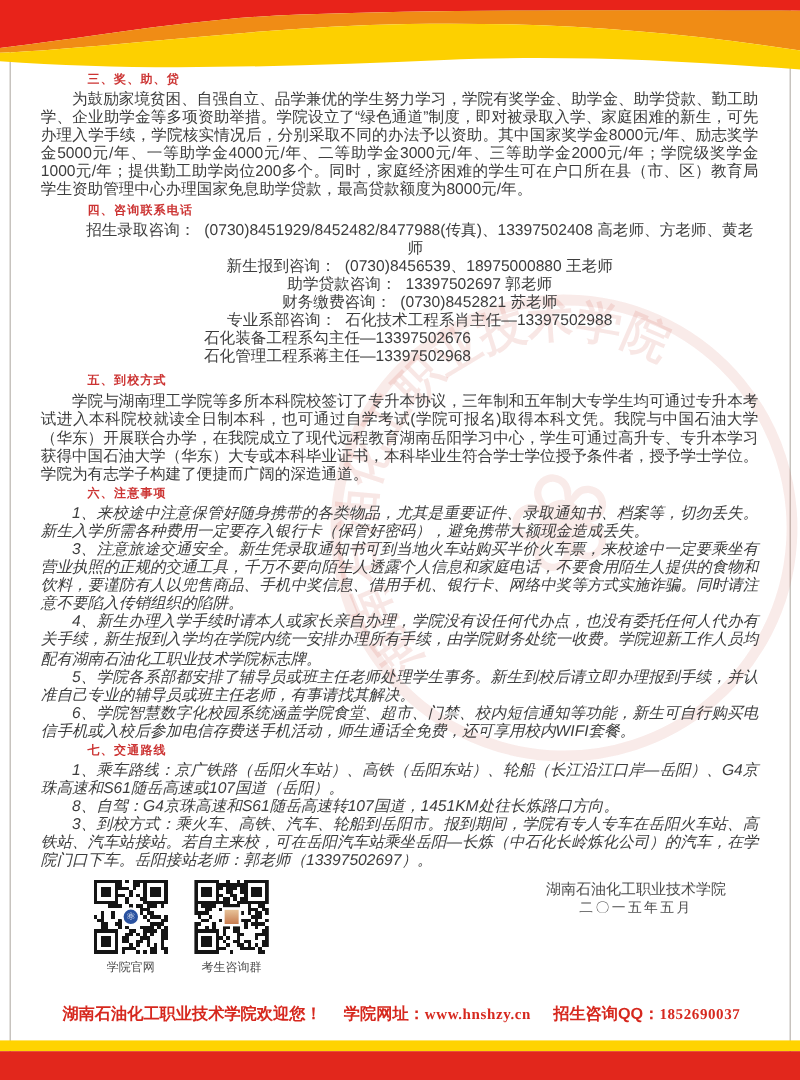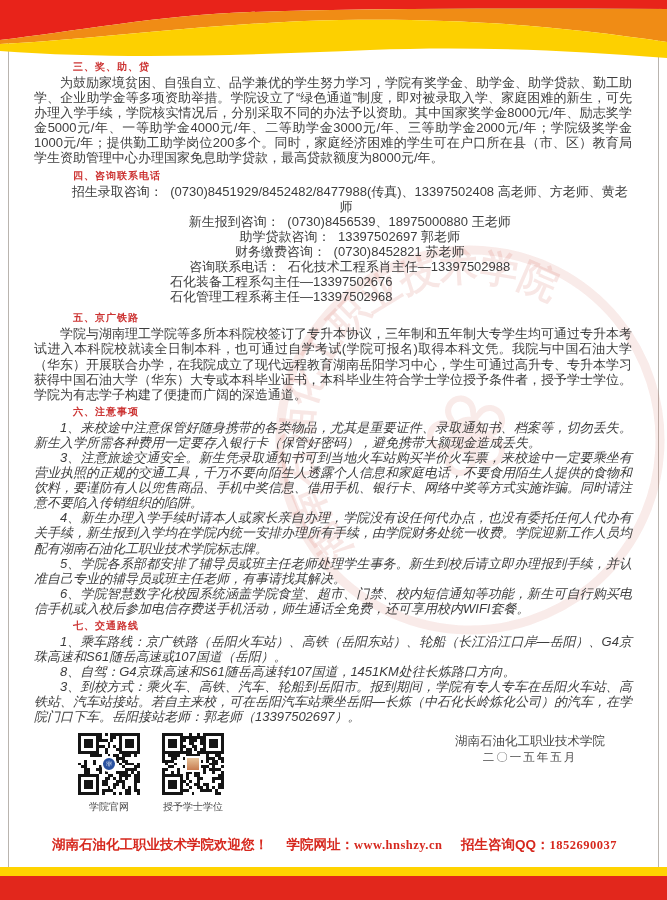--- a/index.html
+++ b/index.html
@@ -77,26 +77,26 @@
   <div class="c-row">
     <span class="c-label">新生报到咨询：</span><span>(0730)8456539、18975000880 王老师</span>
   </div>
   <div class="c-row">
     <span class="c-label">助学贷款咨询：</span><span>13397502697 郭老师</span>
   </div>
   <div class="c-row">
     <span class="c-label">财务缴费咨询：</span><span>(0730)8452821 苏老师</span>
   </div>
   <div class="c-row">
-    <span class="c-label">咨询联系电话：</span><span>石化技术工程系肖主任—13397502988</span>
+    <span class="c-label">专业系部咨询：</span><span>石化技术工程系肖主任—13397502988</span>
   </div>
   <div class="c-cont">石化装备工程系勾主任—13397502676</div>
   <div class="c-cont">石化管理工程系蒋主任—13397502968</div>
 
-  <div class="sec-h mt5">五、京广铁路</div>
+  <div class="sec-h mt5">五、到校方式</div>
   <p class="para" style="margin:0">学院与湖南理工学院等多所本科院校签订了专升本协议，三年制和五年制大专学生均可通过专升本考试进入本科院校就读全日制本科，也可通过自学考试(学院可报名)取得本科文凭。我院与中国石油大学（华东）开展联合办学，在我院成立了现代远程教育湖南岳阳学习中心，学生可通过高升专、专升本学习获得中国石油大学（华东）大专或本科毕业证书，本科毕业生符合学士学位授予条件者，授予学士学位。学院为有志学子构建了便捷而广阔的深造通道。</p>
 
   <div class="sec-h mt1">六、注意事项</div>
   <div class="item">1、来校途中注意保管好随身携带的各类物品，尤其是重要证件、录取通知书、档案等，切勿丢失。新生入学所需各种费用一定要存入银行卡（保管好密码），避免携带大额现金造成丢失。</div>
   <div class="item">3、注意旅途交通安全。新生凭录取通知书可到当地火车站购买半价火车票，来校途中一定要乘坐有营业执照的正规的交通工具，千万不要向陌生人透露个人信息和家庭电话，不要食用陌生人提供的食物和饮料，要谨防有人以兜售商品、手机中奖信息、借用手机、银行卡、网络中奖等方式实施诈骗。同时请注意不要陷入传销组织的陷阱。</div>
   <div class="item">4、新生办理入学手续时请本人或家长亲自办理，学院没有设任何代办点，也没有委托任何人代办有关手续，新生报到入学均在学院内统一安排办理所有手续，由学院财务处统一收费。学院迎新工作人员均配有湖南石油化工职业技术学院标志牌。</div>
   <div class="item">5、学院各系部都安排了辅导员或班主任老师处理学生事务。新生到校后请立即办理报到手续，并认准自己专业的辅导员或班主任老师，有事请找其解决。</div>
   <div class="item">6、学院智慧数字化校园系统涵盖学院食堂、超市、门禁、校内短信通知等功能，新生可自行购买电信手机或入校后参加电信存费送手机活动，师生通话全免费，还可享用校内WIFI套餐。</div>
 
   <div class="sec-h mt1">七、交通路线</div>
@@ -380,21 +380,21 @@
             <rect x="2" y="2" width="3" height="3"></rect>
             <rect x="14" y="0" width="7" height="7"></rect>
             <rect fill="#fff" x="15" y="1" width="5" height="5"></rect>
             <rect x="16" y="2" width="3" height="3"></rect>
             <rect x="0" y="14" width="7" height="7"></rect>
             <rect fill="#fff" x="1" y="15" width="5" height="5"></rect>
             <rect x="2" y="16" width="3" height="3"></rect>
           </g>
         </svg>
       <div class="qr-logo logo-group"></div>
-      <div class="qr-cap">授予学士学位</div>
+      <div class="qr-cap">考生咨询群</div>
     </div>
     <div class="signature">
       <div class="sig-org">湖南石油化工职业技术学院</div>
       <div class="sig-date">二〇一五年五月</div>
     </div>
   </div>
 </div>
 
 <div class="footer-line">
   <span>湖南石油化工职业技术学院欢迎您！</span>

